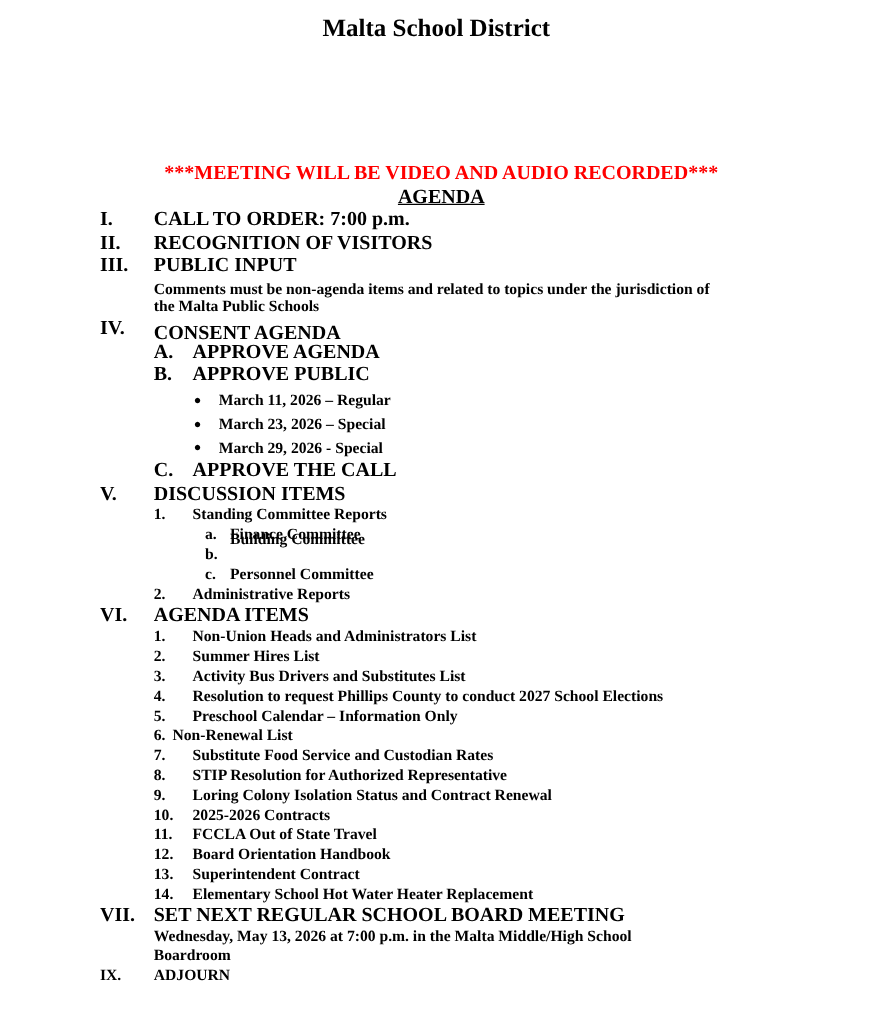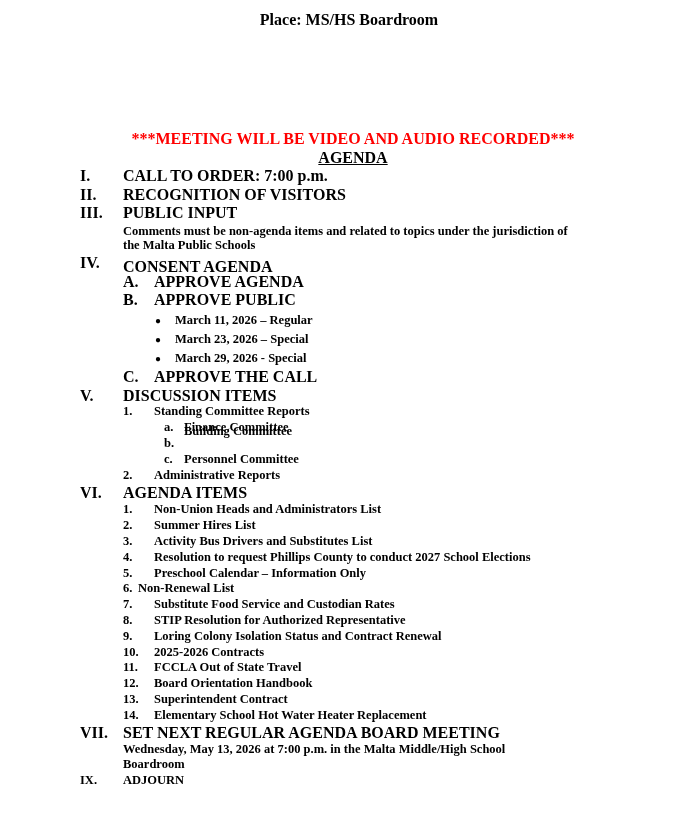--- a/index.html
+++ b/index.html
@@ -17,21 +17,21 @@
       font-size: 16px; line-height: 19px; text-decoration: underline; }
     .line { position: absolute; white-space: nowrap; }
     .l1 { font-size: 16px; line-height: 18px; }
     .l3 { font-size: 12.5px; line-height: 15px; }
     .bullet { position: absolute; font-size: 10px; }
   </style>
 </head>
 <body>
 
 <div class="header">
-  <div class="h-sub">Place: MS/HS Boardroom</div>
+  <div class="h-title">Malta School District</div>
 </div>
 
 <div class="notice">***MEETING WILL BE VIDEO AND AUDIO RECORDED***</div>
 <div class="agenda-title">AGENDA</div>
 
 <div class="line l1" style="top:167px;left:80px">I.</div>
 <div class="line l1" style="top:167px;left:123px">CALL TO ORDER:  7:00 p.m.</div>
 
 <div class="line l1" style="top:186px;left:80px">II.</div>
 <div class="line l1" style="top:186px;left:123px">RECOGNITION OF VISITORS</div>
@@ -95,18 +95,18 @@
 <div class="line l3" style="top:660px;left:123px">11.</div>
 <div class="line l3" style="top:660px;left:154px">FCCLA Out of State Travel</div>
 <div class="line l3" style="top:676px;left:123px">12.</div>
 <div class="line l3" style="top:676px;left:154px">Board Orientation Handbook</div>
 <div class="line l3" style="top:692px;left:123px">13.</div>
 <div class="line l3" style="top:692px;left:154px">Superintendent Contract</div>
 <div class="line l3" style="top:708px;left:123px">14.</div>
 <div class="line l3" style="top:708px;left:154px">Elementary School Hot Water Heater Replacement</div>
 
 <div class="line l1" style="top:724px;left:80px">VII.</div>
-<div class="line l1" style="top:724px;left:123px">SET NEXT REGULAR AGENDA BOARD MEETING</div>
+<div class="line l1" style="top:724px;left:123px">SET NEXT REGULAR SCHOOL BOARD MEETING</div>
 <div class="line l3" style="top:742px;left:123px">Wednesday, May 13, 2026 at 7:00 p.m. in the Malta Middle/High School</div>
 <div class="line l3" style="top:757px;left:123px">Boardroom</div>
 
 <div class="line l3" style="top:773px;left:80px">IX.</div>
 <div class="line l3" style="top:773px;left:123px">ADJOURN</div>
 
 </body></html>

